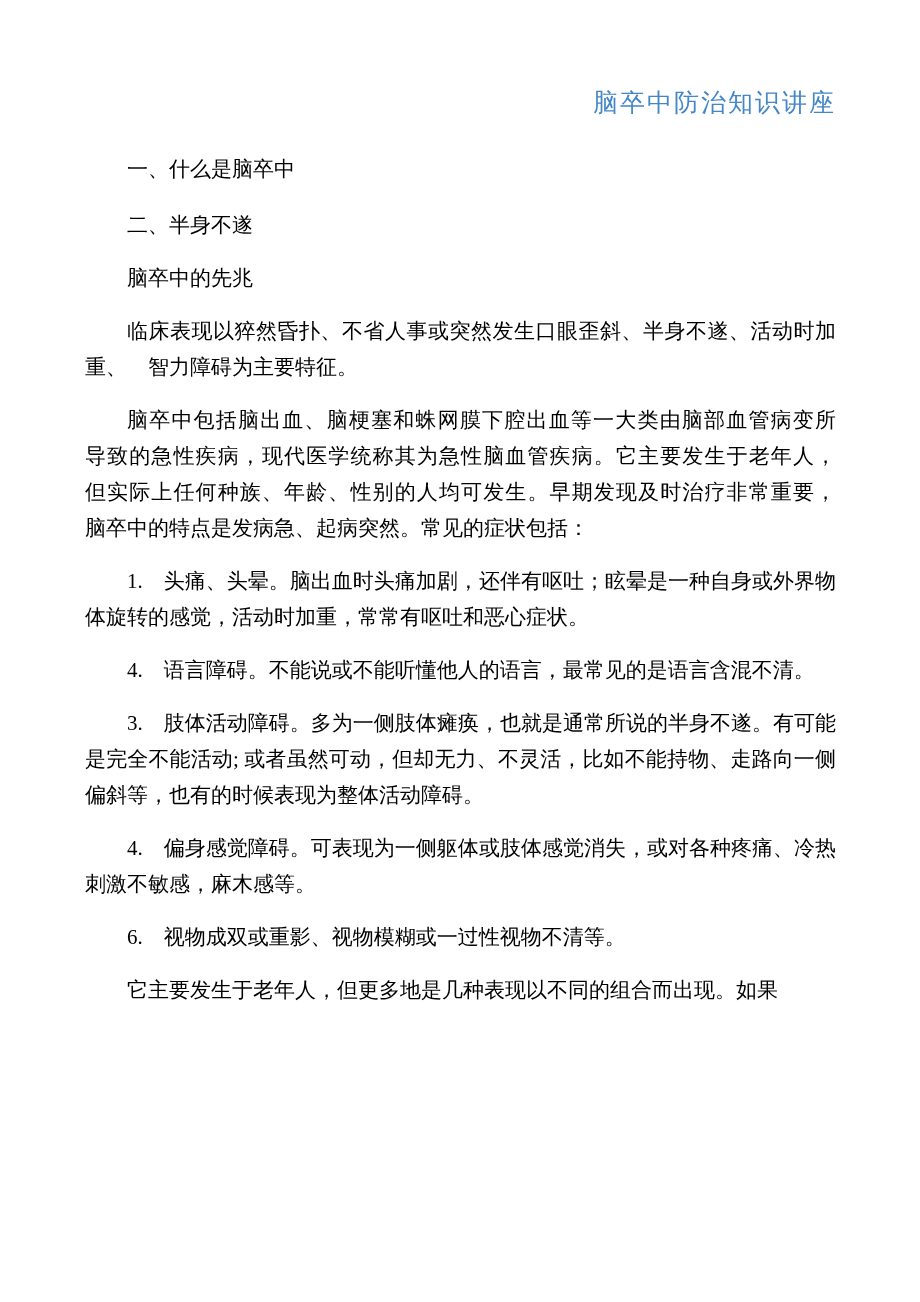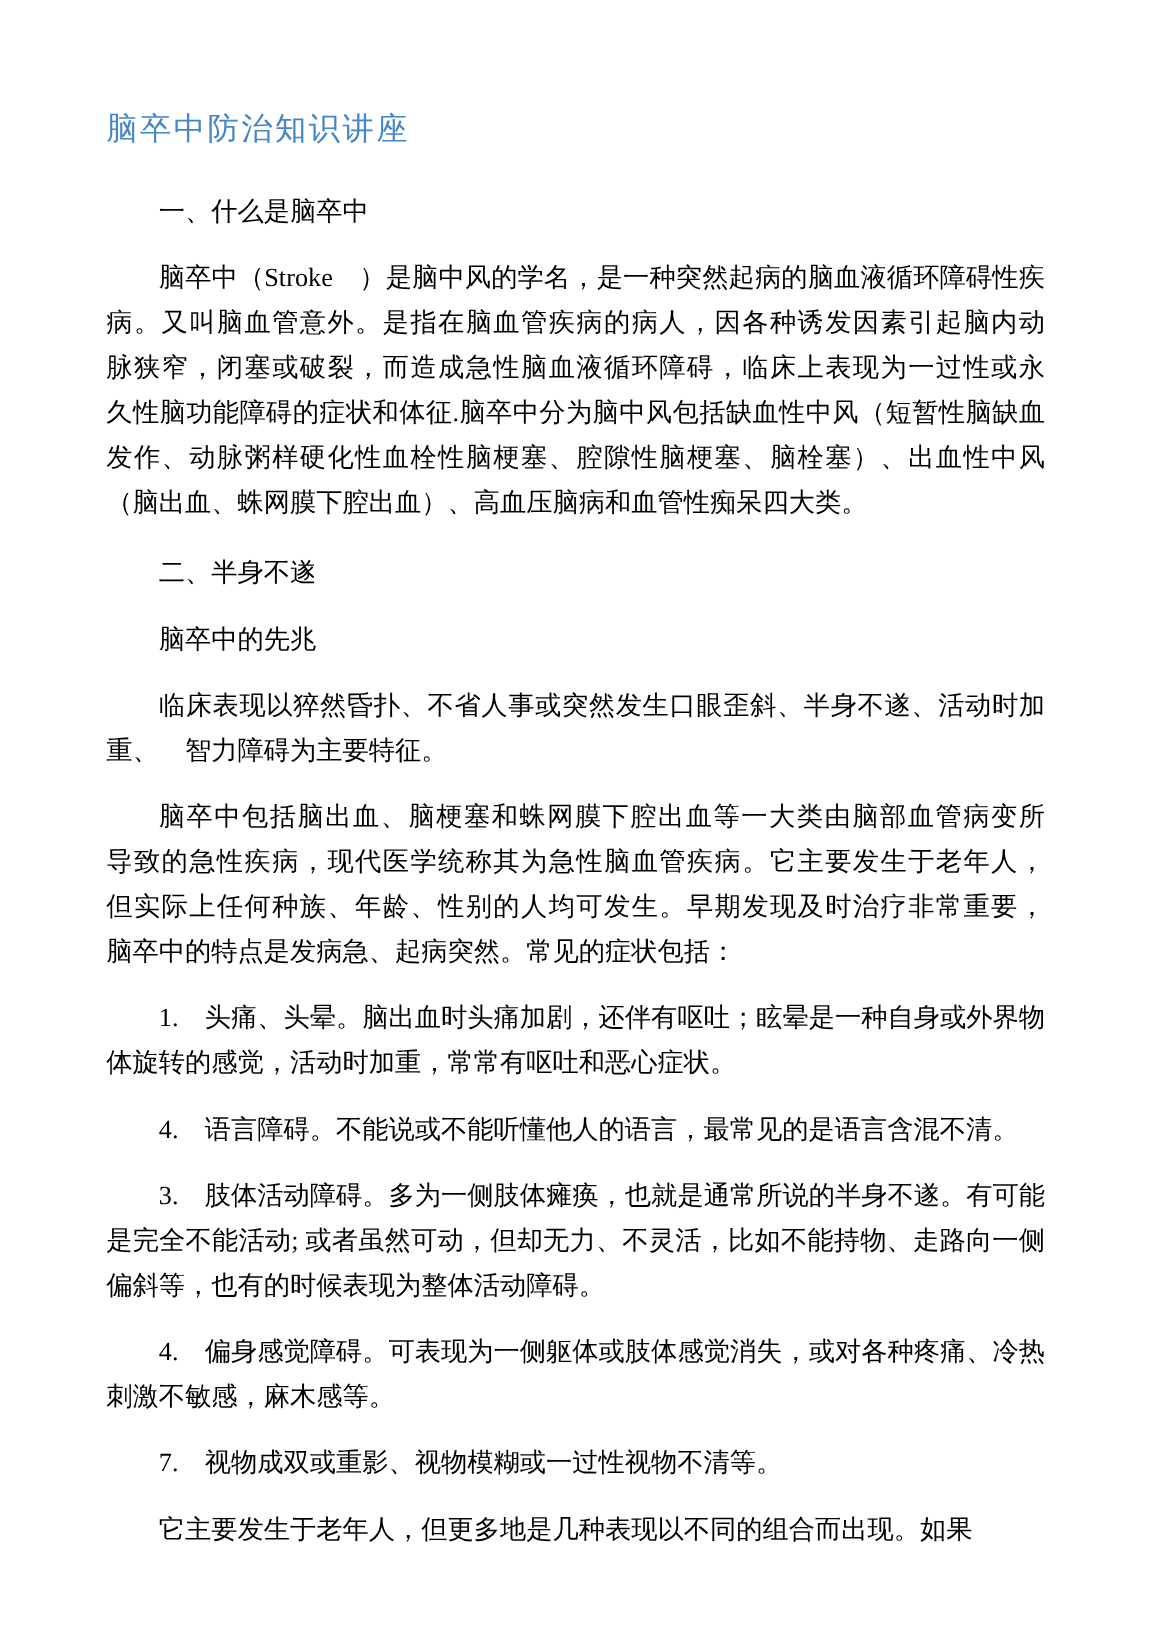--- a/index.html
+++ b/index.html
@@ -17,21 +17,21 @@
   .page {
     box-sizing: border-box;
     width: 920px;
     height: 1302px;
     padding: 86px 84px 40px 85px;
     overflow: hidden;
     background: #ffffff;
   }
   .doc-title {
     margin: 0 0 32px 0;
-    text-align: left;
+    text-align: right;
     font-size: 25px;
     font-weight: 400;
     color: #4486c6;
     letter-spacing: 2px;
   }
   .para {
     margin: 0 0 17px 0;
     font-size: 21px;
     line-height: 36px;
     text-indent: 2em;
@@ -44,34 +44,33 @@
   }
 </style>
 </head>
 <body>
 
 <div class="page">
   <h1 class="doc-title">脑卒中防治知识讲座</h1>
 
   <p class="para heading-para">一、什么是脑卒中</p>
 
-  <p class="para">脑卒中（Stroke　）是脑中风的学名，是一种突然起病的脑血液循环障碍性疾　病。又叫脑血管意外。是指在脑血管疾病的病人，因各种诱发因素引起脑内动　脉狭窄，闭塞或破裂，而造成急性脑血液循环障碍，临床上表现为一过性或永　久性脑功能障碍的症状和体征.脑卒中分为脑中风包括缺血性中风（短暂性脑缺血发作、动脉粥样硬化性血栓性脑梗塞、腔隙性脑梗塞、脑栓塞）、出血性中风（脑出血、蛛网膜下腔出血）、高血压脑病和血管性痴呆四大类。</p>
 
   <p class="para heading-para">二、半身不遂</p>
 
   <p class="para">脑卒中的先兆</p>
 
   <p class="para">临床表现以猝然昏扑、不省人事或突然发生口眼歪斜、半身不遂、活动时加重、　智力障碍为主要特征。</p>
 
   <p class="para">脑卒中包括脑出血、脑梗塞和蛛网膜下腔出血等一大类由脑部血管病变所　导致的急性疾病，现代医学统称其为急性脑血管疾病。它主要发生于老年人，　　但实际上任何种族、年龄、性别的人均可发生。早期发现及时治疗非常重要，　　脑卒中的特点是发病急、起病突然。常见的症状包括：</p>
 
   <p class="para">1.　头痛、头晕。脑出血时头痛加剧，还伴有呕吐；眩晕是一种自身或外界物体旋转的感觉，活动时加重，常常有呕吐和恶心症状。</p>
 
   <p class="para">4.　语言障碍。不能说或不能听懂他人的语言，最常见的是语言含混不清。</p>
 
   <p class="para">3.　肢体活动障碍。多为一侧肢体瘫痪，也就是通常所说的半身不遂。有可能是完全不能活动; 或者虽然可动，但却无力、不灵活，比如不能持物、走路向一侧偏斜等，也有的时候表现为整体活动障碍。</p>
 
   <p class="para">4.　偏身感觉障碍。可表现为一侧躯体或肢体感觉消失，或对各种疼痛、冷热刺激不敏感，麻木感等。</p>
 
-  <p class="para">7.　视物成双或重影、视物模糊或一过性视物不清等。</p>
+  <p class="para">6.　视物成双或重影、视物模糊或一过性视物不清等。</p>
 
   <p class="para">它主要发生于老年人，但更多地是几种表现以不同的组合而出现。如果</p>
 </div>
 
 </body></html>

